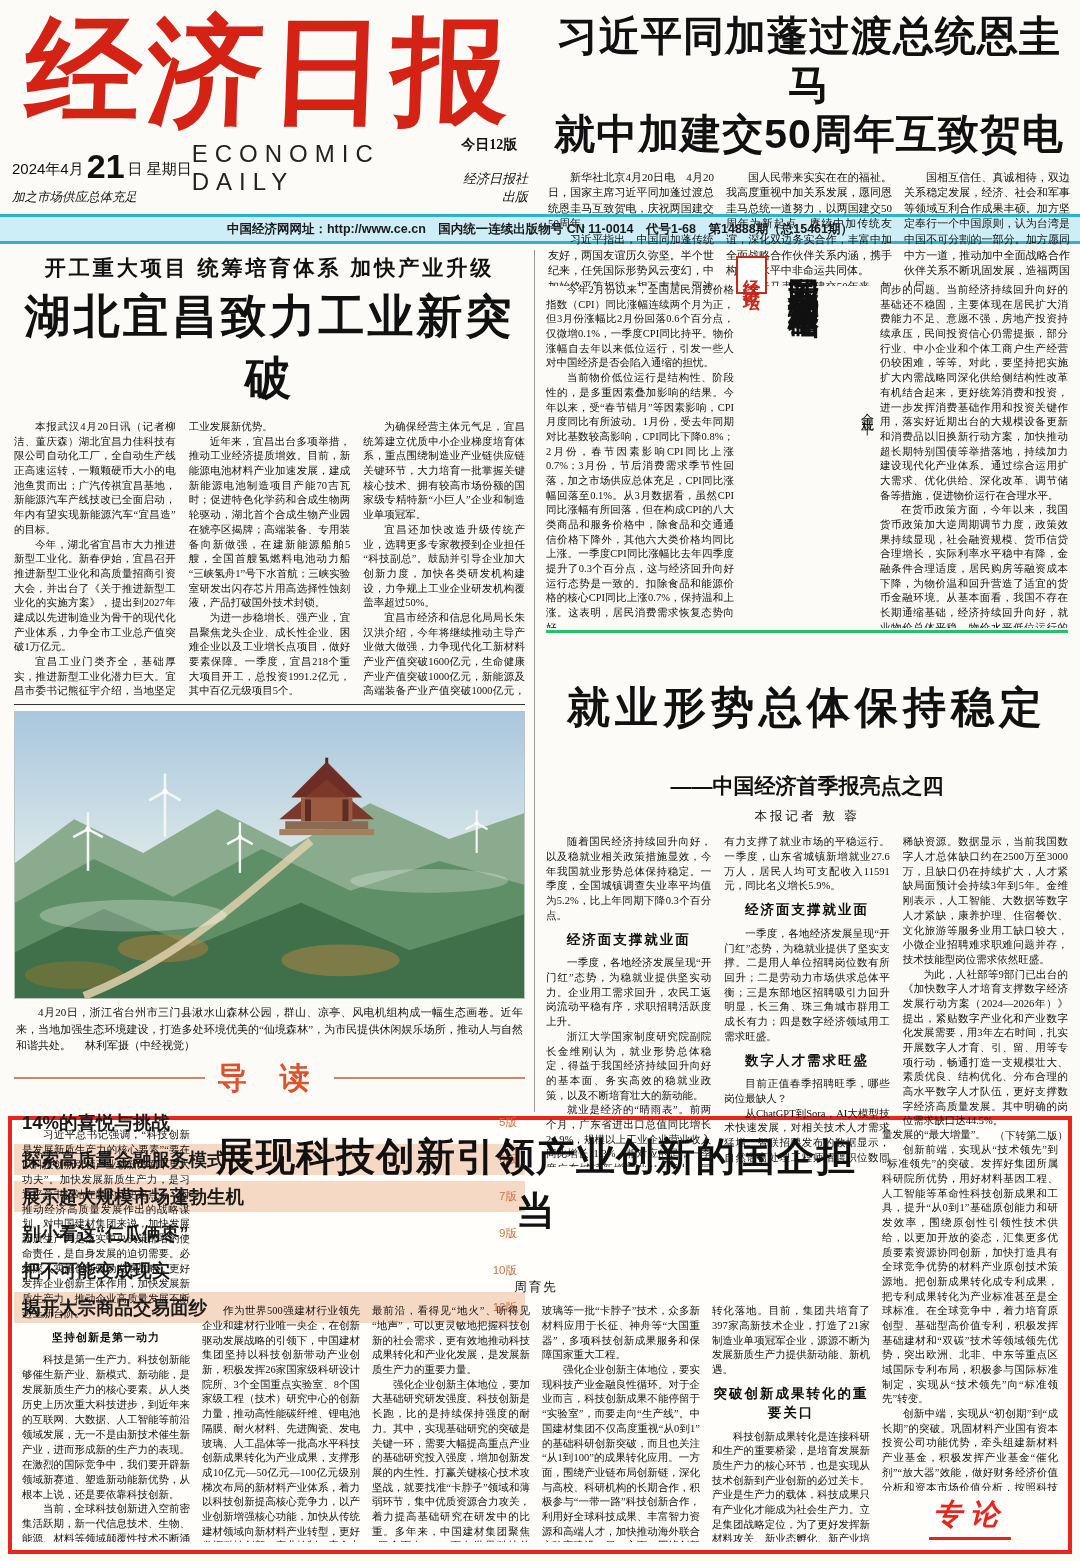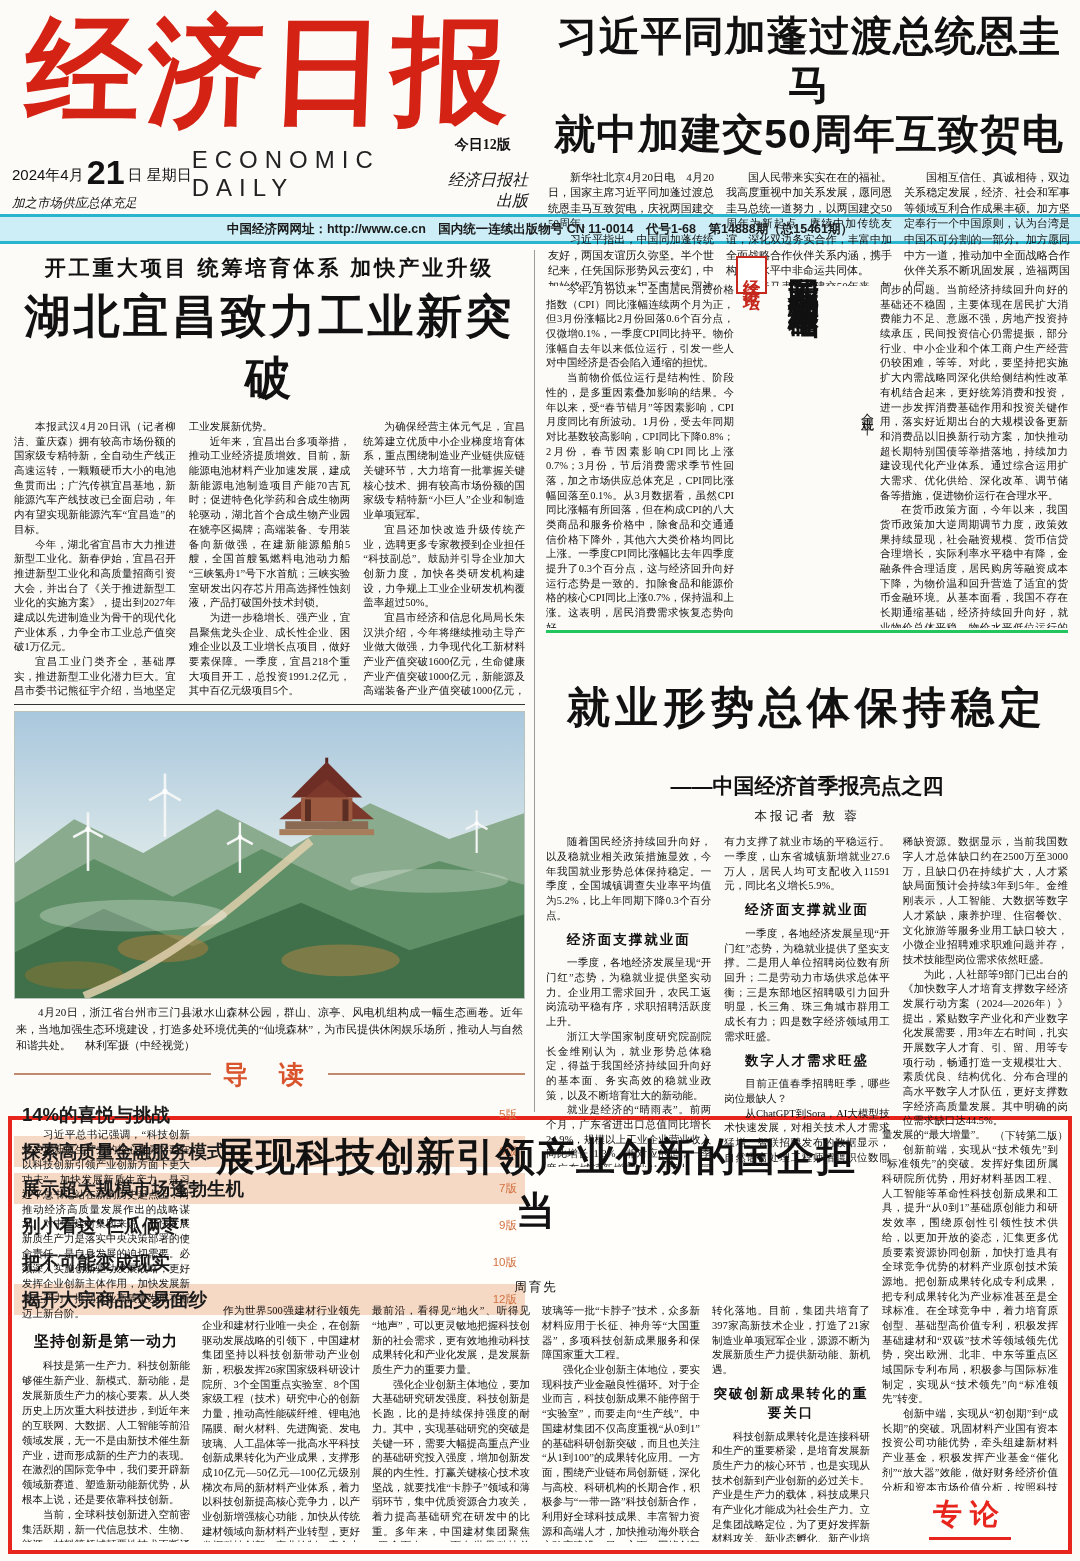--- a/index.html
+++ b/index.html
@@ -10,21 +10,21 @@
   .mast-left{width:540px;position:relative;padding-top:6px;box-sizing:border-box;}
   .mast-title{font-family:"DejaVu Serif","Liberation Serif",serif;font-weight:900;color:#d42314;
               font-size:116px;line-height:1.12;text-align:center;letter-spacing:6px;transform:skewX(-2deg);}
   .mast-row{display:flex;align-items:flex-end;justify-content:space-between;padding:0 12px;margin-top:0;}
   .date-line{font-size:15px;font-family:"Liberation Sans",sans-serif;white-space:nowrap;}
   .date-day{font-size:34px;font-weight:700;vertical-align:-4px;padding:0 3px;}
   .lunar{font-size:12.5px;font-style:italic;margin-top:3px;}
   .daily-en{font-family:"Liberation Sans",sans-serif;font-size:24px;letter-spacing:7px;margin-bottom:10px;color:#222;}
   .edition-block{text-align:right;}
   .edition{font-size:14px;font-weight:700;text-align:center;}
-  .publisher{font-size:16px;font-style:italic;margin-top:16px;}
+  .publisher{font-size:13px;font-style:italic;margin-top:16px;}
   
   .top-story{flex:1;padding:12px 10px 0 8px;box-sizing:border-box;}
   .ts-head{font-family:"Liberation Sans","DejaVu Sans",sans-serif;font-weight:900;font-size:41px;
            line-height:1.2;text-align:center;letter-spacing:1px;}
   .ts-cols{display:flex;gap:12px;margin-top:10px;height:116px;overflow:hidden;}
   .ts-cols .tcol{font-size:11px;line-height:1.42;}
   
   .info-bar{height:24px;background:#cdeef6;border-top:3px solid #2ab5cf;border-bottom:3px solid #2ab5cf;
             text-align:center;font-family:"Liberation Sans",sans-serif;font-size:12.5px;font-weight:600;
             line-height:24px;color:#1a1a1a;box-sizing:content-box;}
@@ -48,21 +48,21 @@
   .h-rule{border:none;border-top:1px solid #333;margin:8px 0 6px;}
   
   .photo-wrap{height:288px;border:1px solid #b9c4bd;box-sizing:border-box;}
   .photo-wrap svg{display:block;width:100%;height:100%;}
   .caption{font-size:11px;line-height:1.5;margin:5px 2px 4px;text-align:justify;text-indent:2em;}
   .credit{white-space:nowrap;padding-left:14px;}
   
   .daodu{margin-top:2px;}
   .daodu-head{display:flex;align-items:center;gap:12px;}
   .daodu-line{flex:1;height:2px;background:#c08a6e;}
-  .daodu-title{color:#d9542c;font-family:"Liberation Sans",sans-serif;font-weight:900;font-size:25px;letter-spacing:12px;}
+  .daodu-title{color:#d9542c;font-family:"Liberation Sans",sans-serif;font-weight:900;font-size:30px;letter-spacing:12px;}
   .daodu-grid{display:grid;grid-template-columns:1fr;gap:6px 26px;margin-top:8px;}
   .daodu-item{display:flex;justify-content:space-between;align-items:center;
               font-family:"Liberation Sans",sans-serif;font-weight:700;font-size:18.5px;
               padding:3px 8px;color:#1c1c1c;}
   .daodu-item.hl{background:#f6d9c5;}
   .dd-page{font-size:11.5px;color:#d2713f;font-weight:400;white-space:nowrap;padding-left:6px;}
   
   .forum{display:flex;height:384px;padding-top:8px;box-sizing:border-box;}
   .forum-col{width:188px;margin-top:31px;}
   .forum-mid{width:146px;position:relative;flex:none;}
@@ -76,31 +76,31 @@
   .employment{margin-top:2px;border-top:3px solid #22c55e;padding-top:10px;}
   .emp-head{text-align:center;font-weight:900;font-size:43px;letter-spacing:5px;font-family:"Liberation Serif",serif;}
   .emp-sub{text-align:center;font-family:"Liberation Sans",sans-serif;font-weight:700;font-size:21px;margin-top:8px;}
   .emp-by{text-align:center;font-size:12.5px;letter-spacing:3px;margin:8px 0 10px;}
   .emp-cols{height:332px;}
   
   .special-box{height:438px;margin:4px 8px 0;border:4px solid #e8251c;box-sizing:border-box;
                display:flex;gap:12px;padding:8px 10px;background:#fffefb;}
   .sp-intro{width:168px;flex:none;overflow:hidden;font-size:10.5px;line-height:1.42;text-align:justify;}
   .sp-intro p{margin:0;text-indent:2em;}
-  .sp-intro h4{font-family:"Liberation Sans",sans-serif;font-size:15px;text-align:center;margin:8px 0;letter-spacing:1px;text-indent:0;}
+  .sp-intro h4{font-family:"Liberation Sans",sans-serif;font-size:11px;text-align:center;margin:8px 0;letter-spacing:1px;text-indent:0;}
   .sp-mid{flex:1;display:flex;flex-direction:column;overflow:hidden;}
   .sp-head{font-family:"Liberation Sans",sans-serif;font-weight:900;font-size:39px;text-align:center;
            letter-spacing:1px;margin-top:2px;}
   .sp-byline{text-align:center;font-size:12.5px;margin:9px 0 8px;letter-spacing:2px;}
   .sp-cols{display:flex;gap:12px;flex:1;overflow:hidden;}
   .sp-right{width:176px;flex:none;display:flex;flex-direction:column;overflow:hidden;justify-content:center;}
   .sp-right .tcol-like{flex:1;overflow:hidden;font-size:10.5px;line-height:1.4;text-align:justify;}
   .sp-right .tcol-like p{margin:0;text-indent:2em;}
   .badge{margin:4px auto 2px;color:#e8251c;font-family:"Liberation Sans",sans-serif;font-weight:900;
-         font-size:29px;letter-spacing:8px;border-bottom:3px solid #e8251c;padding:0 4px 2px;}
+         font-size:29px;letter-spacing:8px;border-bottom:3px solid #e8251c;padding:0 4px 2px;font-style:italic;}
 </style>
 </head>
 <body>
 
 <div class="page">
 
   <header class="masthead">
     <div class="mast-left">
       <div class="mast-title">经济日报</div>
       <div class="mast-row">
@@ -141,21 +141,21 @@
 
   <div class="info-bar">中国经济网网址：http://www.ce.cn　国内统一连续出版物号 CN 11-0014　代号1-68　第14888期（总15461期）</div>
 
   <main class="main-row">
 
     <section class="left-col">
       <div class="kicker">开工重大项目  统筹培育体系  加快产业升级</div>
       <h1 class="lead-headline">湖北宜昌致力工业新突破</h1>
       <div class="txtcols lead-cols">
         <div class="tcol">
-            <p>本报武汉4月20日讯（记者柳洁、董庆森）拥有较高市场份额的国家级专精特新，全自动生产线正高速运转，一颗颗硬币大小的电池鱼贯而出；广汽传祺宜昌基地，新能源汽车产线技改已全面启动，年内有望实现新能源汽车“宜昌造”的目标。</p>
+            <p>本报武汉4月20日讯（记者柳洁、董庆森）湖北宜昌力佳科技有限公司自动化工厂，全自动生产线正高速运转，一颗颗硬币大小的电池鱼贯而出；广汽传祺宜昌基地，新能源汽车产线技改已全面启动，年内有望实现新能源汽车“宜昌造”的目标。</p>
             <p>今年，湖北省宜昌市大力推进新型工业化。新春伊始，宜昌召开推进新型工业化和高质量招商引资大会，并出台了《关于推进新型工业化的实施方案》，提出到2027年建成以先进制造业为骨干的现代化产业体系，力争全市工业总产值突破1万亿元。</p>
             <p>宜昌工业门类齐全，基础厚实，推进新型工业化潜力巨大。宜昌市委书记熊征宇介绍，当地坚定不移强工业、兴产业、强招商、优环境，准确把握新型工业化的内涵特征，着力塑造宜昌</p>
           </div>
         <div class="tcol">
             <p style="text-indent: 0px;">工业发展新优势。</p>
             <p>近年来，宜昌出台多项举措，推动工业经济提质增效。目前，新能源电池材料产业加速发展，建成新能源电池制造项目产能70吉瓦时；促进特色化学药和合成生物两轮驱动，湖北首个合成生物产业园在猇亭区揭牌；高端装备、专用装备向新做强，在建新能源船舶5艘，全国首艘氢燃料电池动力船“三峡氢舟1”号下水首航；三峡实验室研发出闪存芯片用高选择性蚀刻液，产品打破国外技术封锁。</p>
             <p>为进一步稳增长、强产业，宜昌聚焦龙头企业、成长性企业、困难企业以及工业增长点项目，做好要素保障。一季度，宜昌218个重大项目开工，总投资1991.2亿元，其中百亿元级项目5个。</p>
           </div>
         <div class="tcol">
             <p>为确保经营主体元气足，宜昌统筹建立优质中小企业梯度培育体系，重点围绕制造业产业链供应链关键环节，大力培育一批掌握关键核心技术、拥有较高市场份额的国家级专精特新“小巨人”企业和制造业单项冠军。</p>

